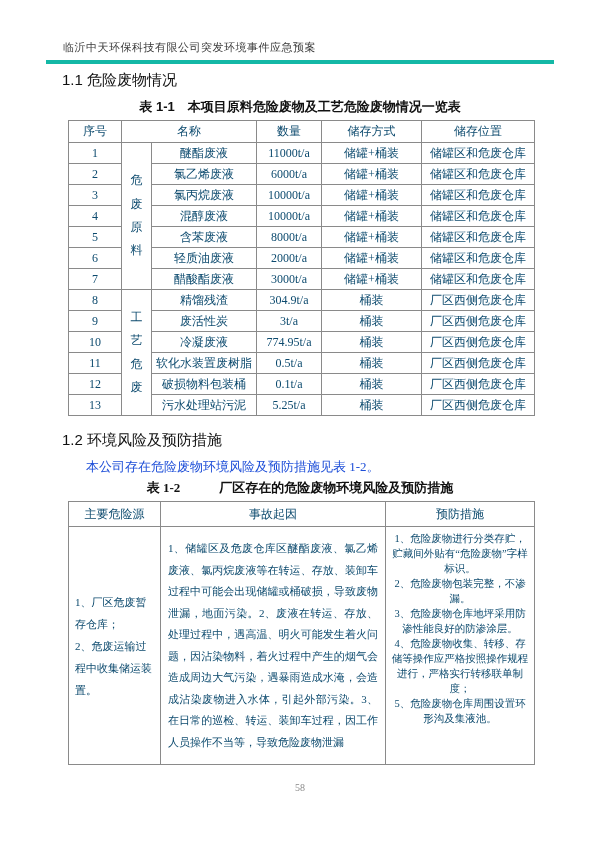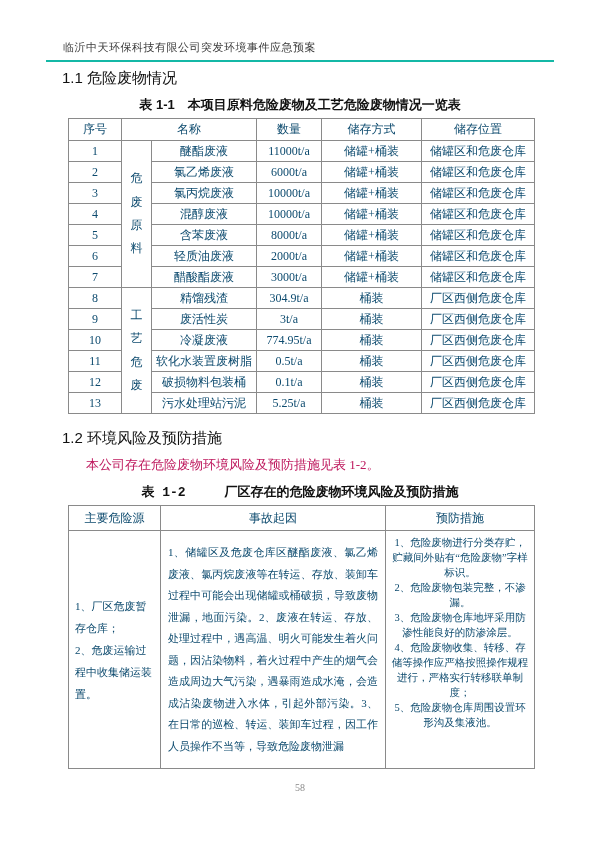--- a/index.html
+++ b/index.html
@@ -10,21 +10,21 @@
     color: #222;
     position: relative;
     overflow: hidden;
   }
   .page { position: relative; width: 600px; height: 848px; background: #fff; }
 
   
   .doc-header {
     margin: 0 46px 0 46px;
     padding: 40px 0 5px 17px;
-    border-bottom: 2px solid #14b8a6;
+    border-bottom: 4px solid #14b8a6;
     font-size: 11px;
     color: #3a3a3a;
     letter-spacing: 0.5px;
   }
 
   
   .h-main {
     margin: 11px 0 0 62px;
     font-family: "Liberation Sans", sans-serif;
     font-weight: bold;
@@ -42,27 +42,27 @@
 
   .tbl-title {
     margin-top: 8px;
     text-align: center;
     font-weight: bold;
     font-size: 13px;
     color: #111;
     white-space: pre;
   }
   .tbl-title.t1 { font-family: "Liberation Sans", sans-serif; }
-  .tbl-title.t2 { font-family: Liberation Mono, monospace; margin-top: 9px; }
+  .tbl-title.t2 { font-family: Liberation Serif, serif; margin-top: 3px; }
 
   .intro {
     margin: 8px 60px 0 60px;
     font-size: 13px;
     text-indent: 2em;
-    color: #be185d;
+    color: #1d4ed8;
   }
 
   
   table {
     border-collapse: collapse;
     margin-left: 68px;
     table-layout: fixed;
     width: 466px;
     color: #0c4a6e;
   }

